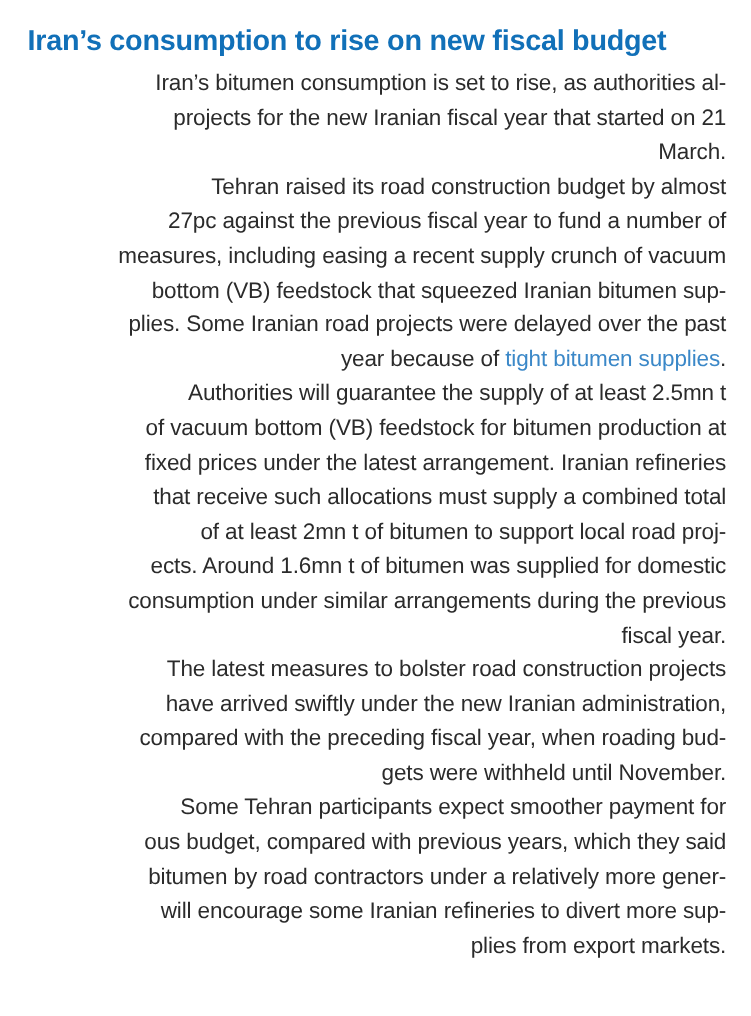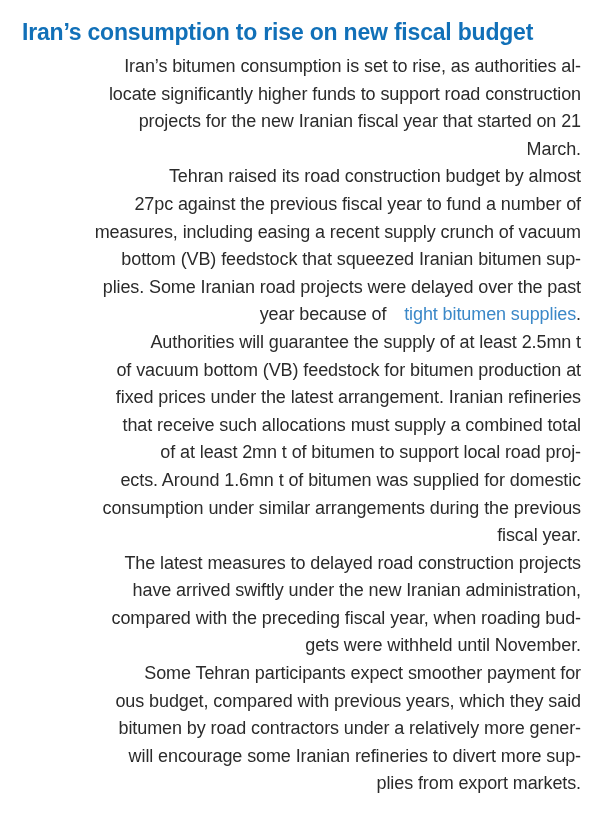--- a/index.html
+++ b/index.html
@@ -35,48 +35,46 @@
     color: var(--text-color, #2b2b2b);
     white-space: nowrap;
     letter-spacing: -0.1px;
   }
   .line.indent {
     padding-left: 25px;
   }
   .link {
     color: var(--link-color, #3b88c8);
     cursor: pointer;
-    margin-left: 13px;
   }
 </style>
 </head>
 <body>
 
 <div class="page">
   <h1 class="headline">Iran’s consumption to rise on new fiscal budget</h1>
   <div class="article-body">
       <div class="line"><span>Iran’s bitumen consumption is set to rise, as authorities al-</span></div>
-      <div class="line"><span>locate significantly higher funds to support road construction</span></div>
       <div class="line"><span>projects for the new Iranian fiscal year that started on 21</span></div>
       <div class="line"><span>March.</span></div>
       <div class="line indent"><span>Tehran raised its road construction budget by almost</span></div>
       <div class="line"><span>27pc against the previous fiscal year to fund a number of</span></div>
       <div class="line"><span>measures, including easing a recent supply crunch of vacuum</span></div>
       <div class="line"><span>bottom (VB) feedstock that squeezed Iranian bitumen sup-</span></div>
       <div class="line"><span>plies. Some Iranian road projects were delayed over the past</span></div>
       <div class="line"><span>year because of </span><span class="link">tight bitumen supplies</span><span>.</span></div>
       <div class="line indent"><span>Authorities will guarantee the supply of at least 2.5mn t</span></div>
       <div class="line"><span>of vacuum bottom (VB) feedstock for bitumen production at</span></div>
       <div class="line"><span>fixed prices under the latest arrangement. Iranian refineries</span></div>
       <div class="line"><span>that receive such allocations must supply a combined total</span></div>
       <div class="line"><span>of at least 2mn t of bitumen to support local road proj-</span></div>
       <div class="line"><span>ects. Around 1.6mn t of bitumen was supplied for domestic</span></div>
       <div class="line"><span>consumption under similar arrangements during the previous</span></div>
       <div class="line"><span>fiscal year.</span></div>
-      <div class="line indent"><span>The latest measures to delayed road construction projects</span></div>
+      <div class="line indent"><span>The latest measures to bolster road construction projects</span></div>
       <div class="line"><span>have arrived swiftly under the new Iranian administration,</span></div>
       <div class="line"><span>compared with the preceding fiscal year, when roading bud-</span></div>
       <div class="line"><span>gets were withheld until November.</span></div>
       <div class="line indent"><span>Some Tehran participants expect smoother payment for</span></div>
       <div class="line"><span>ous budget, compared with previous years, which they said</span></div>
       <div class="line"><span>bitumen by road contractors under a relatively more gener-</span></div>
       <div class="line"><span>will encourage some Iranian refineries to divert more sup-</span></div>
       <div class="line"><span>plies from export markets.</span></div>
     </div>
 </div>

